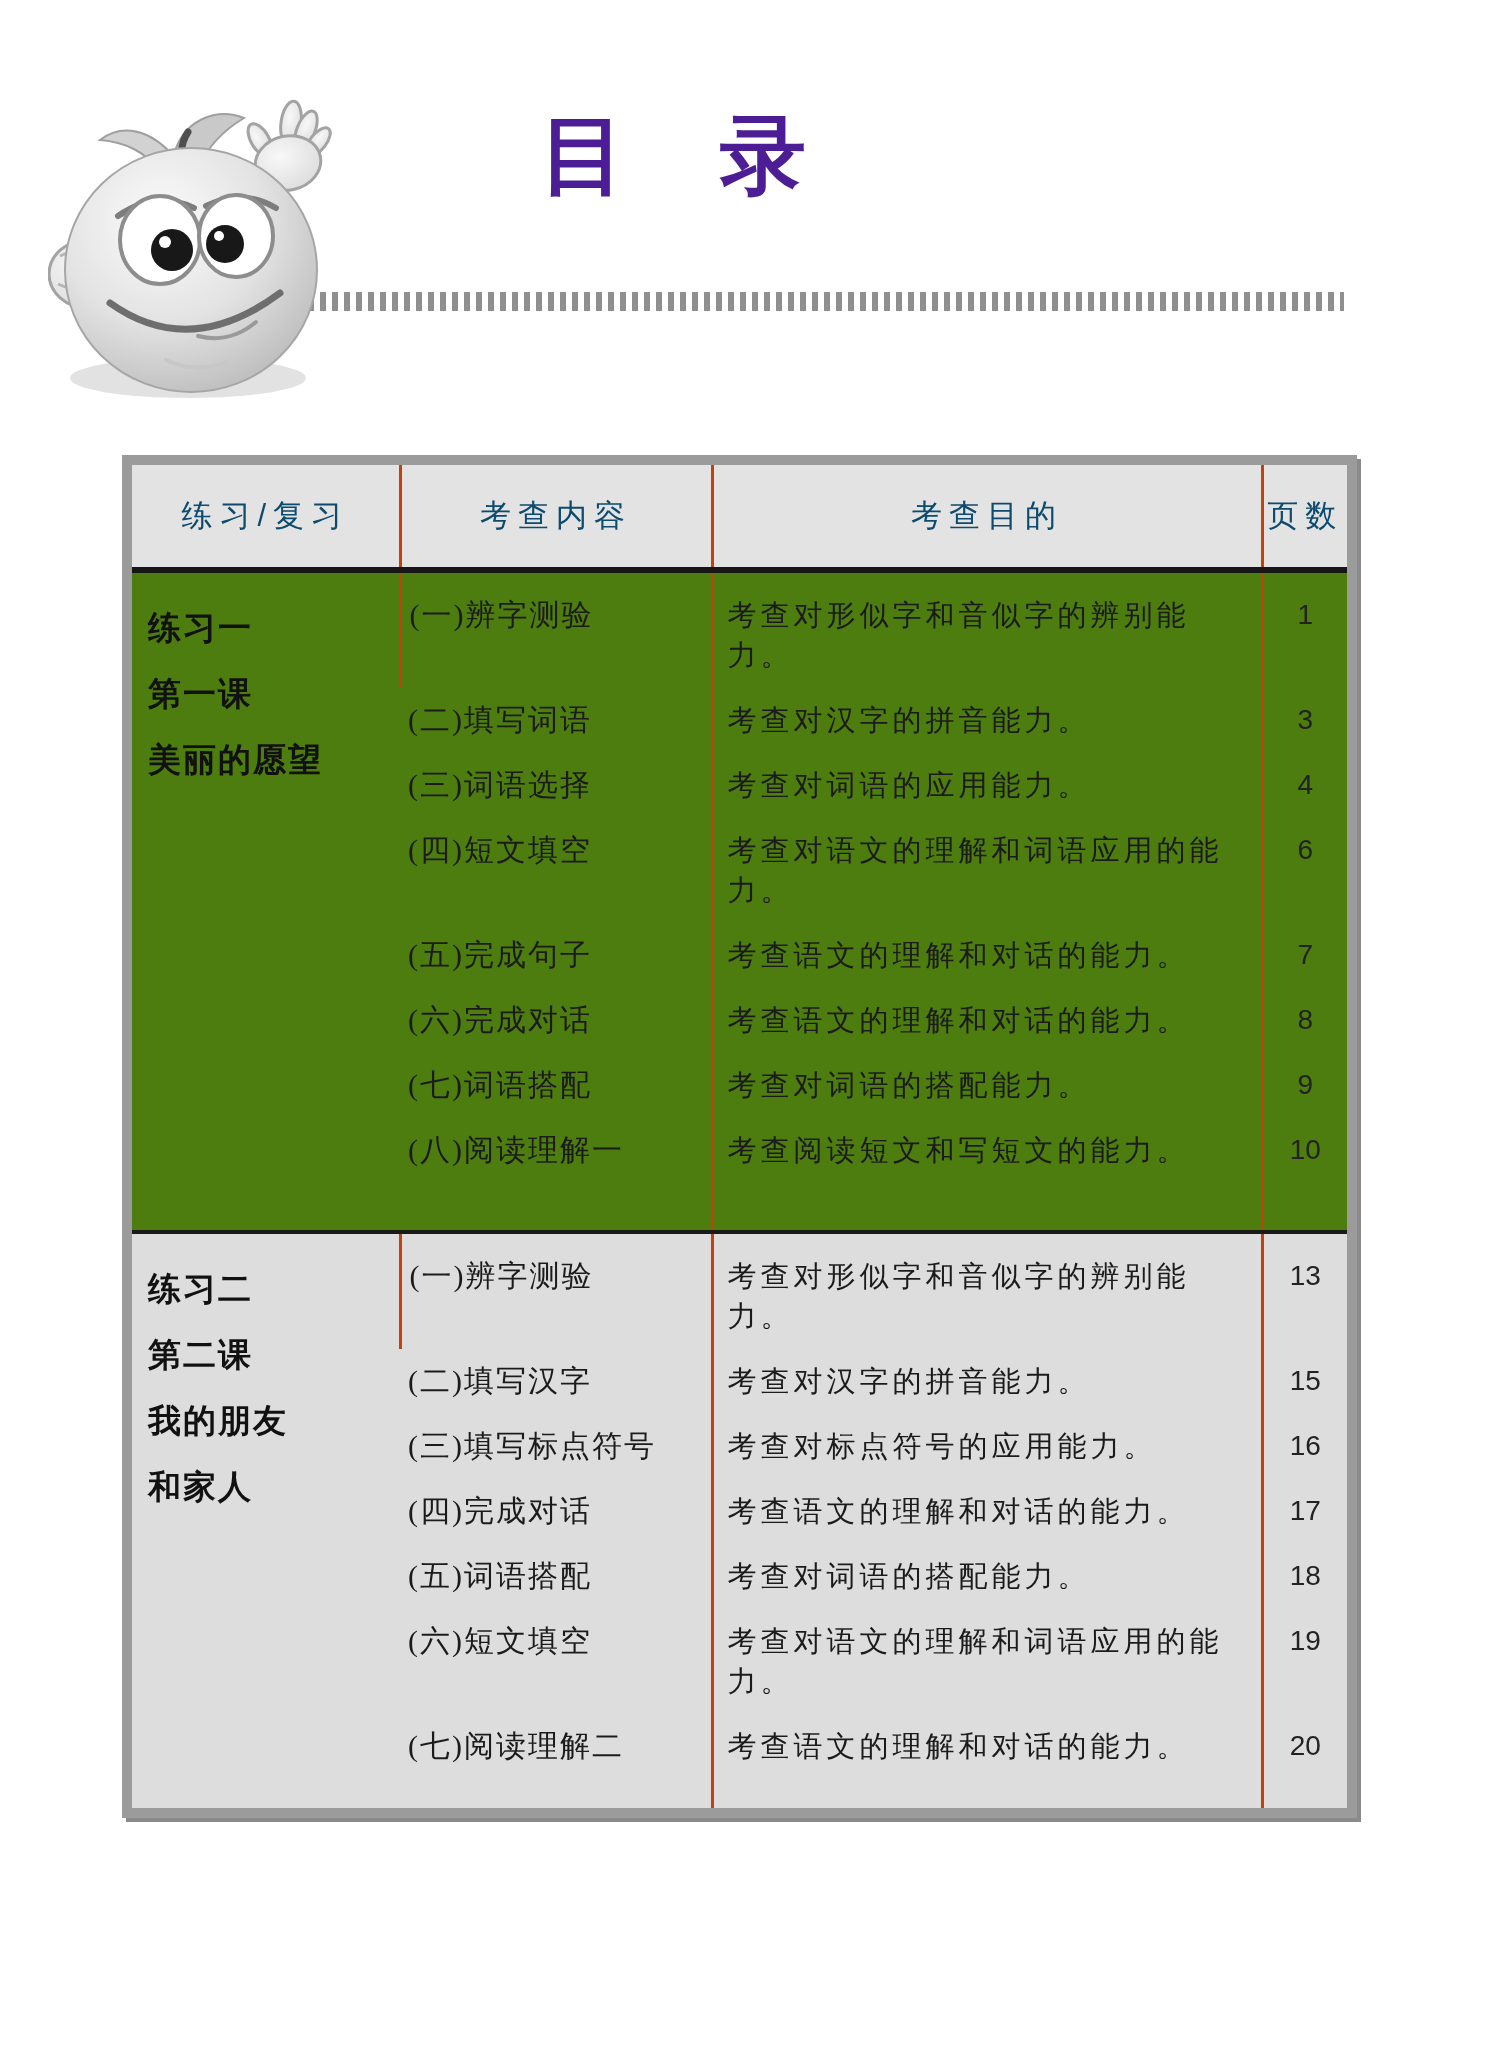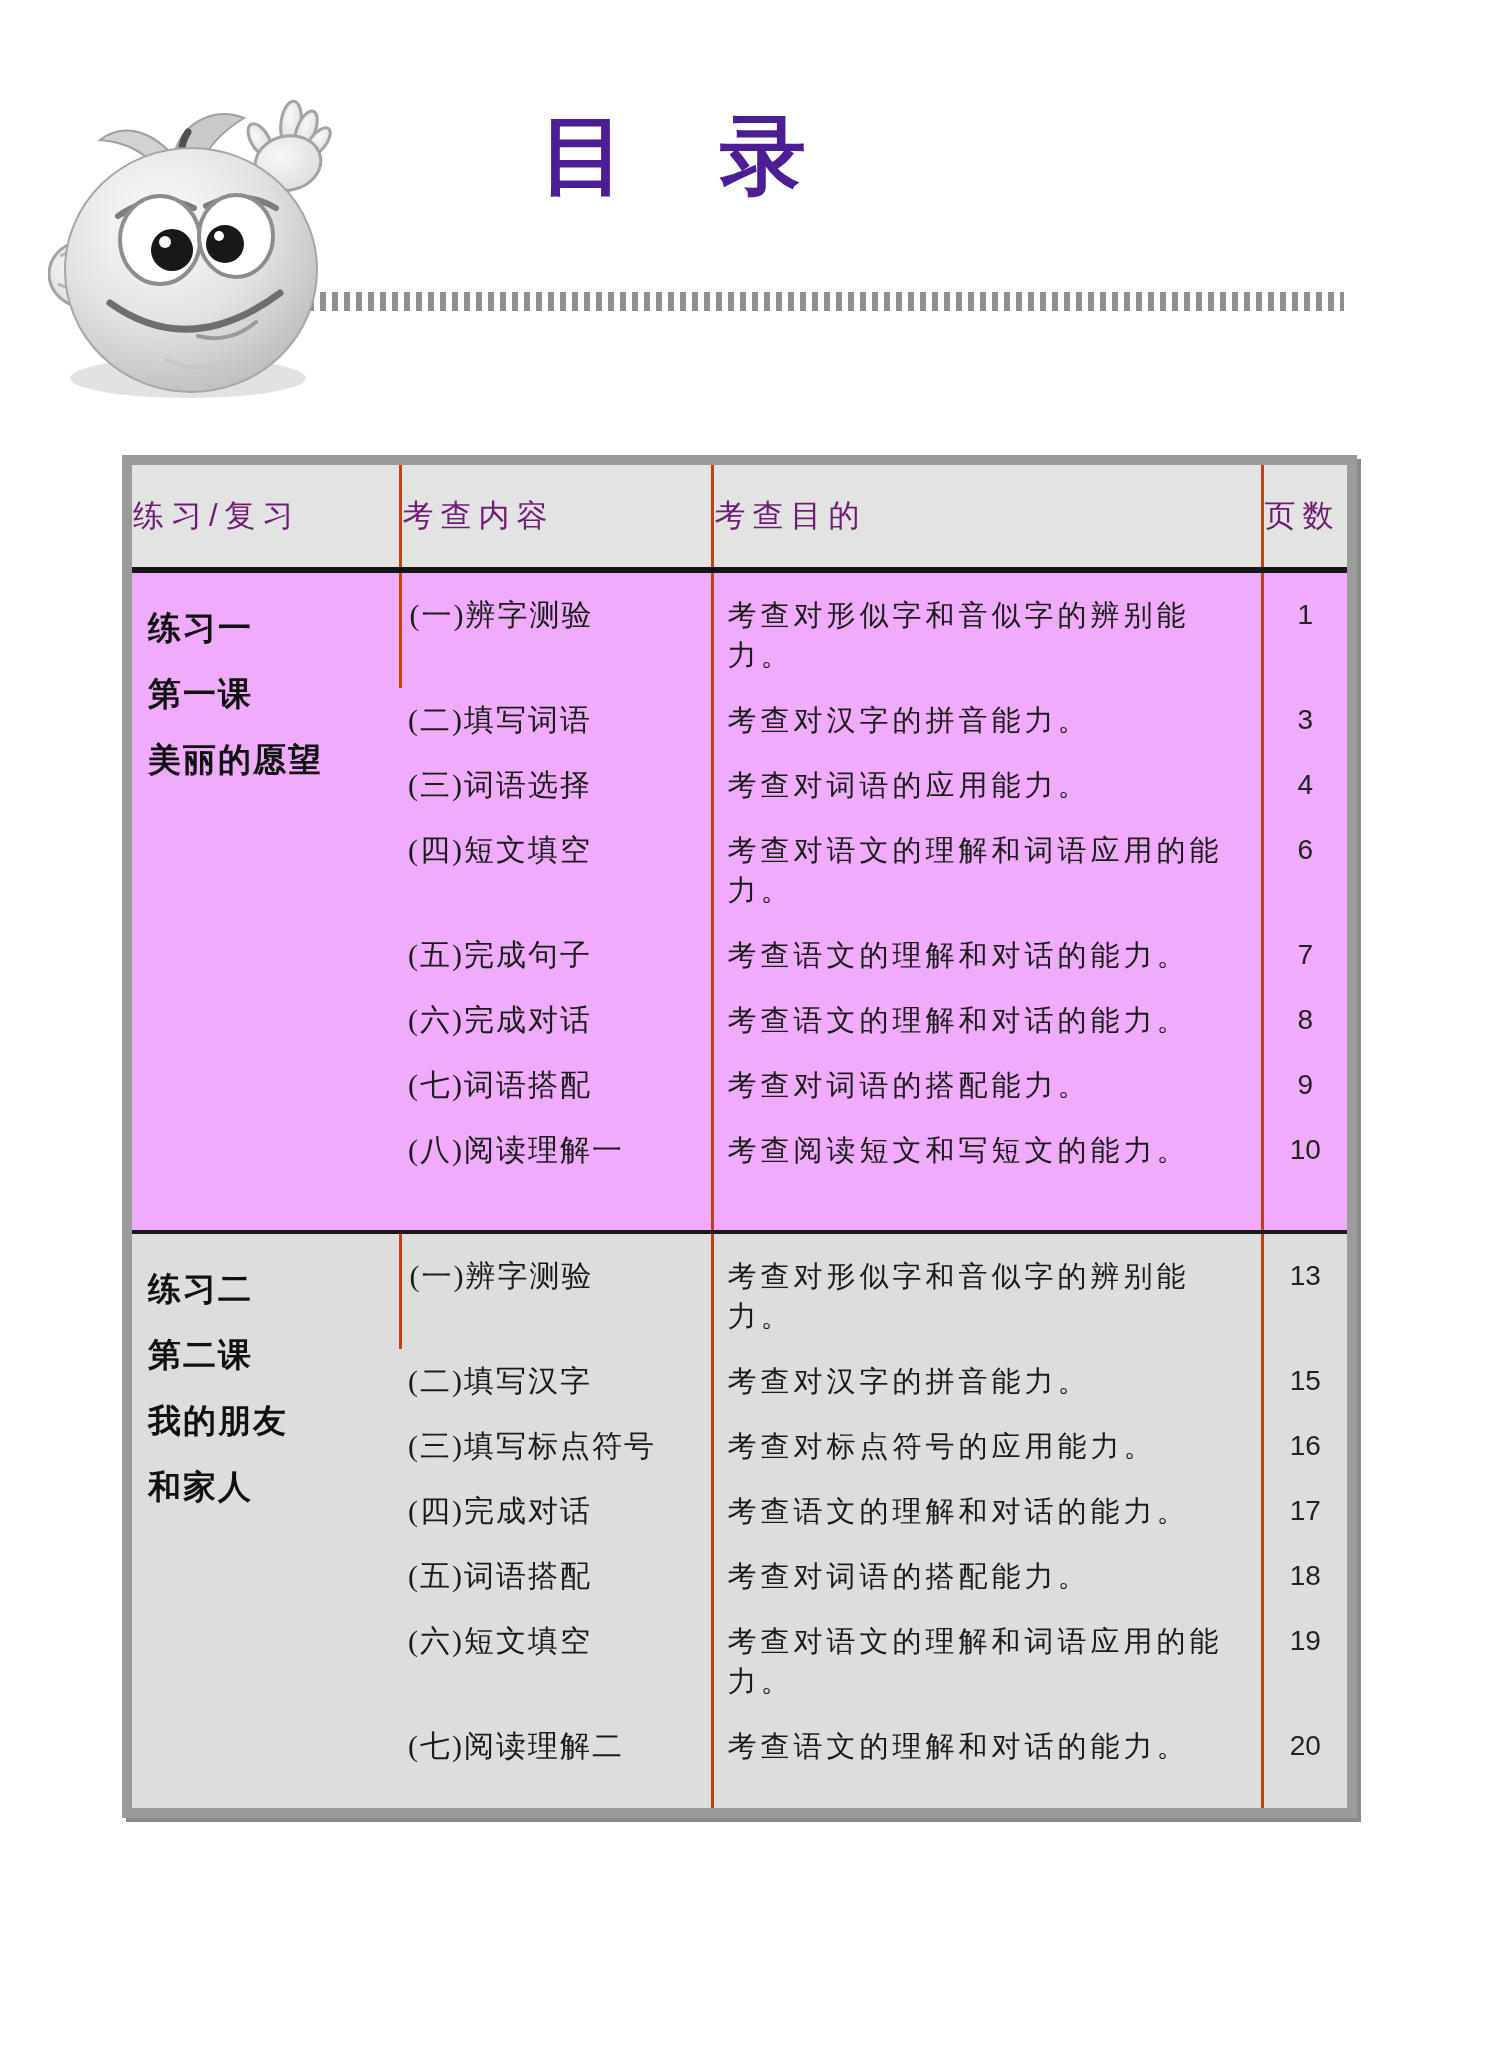--- a/index.html
+++ b/index.html
@@ -22,26 +22,26 @@
     position:absolute;left:122px;top:455px;width:1215px;
     border:10px solid #9b9b9b;
     box-shadow:4px 4px 0 #8a8a8a;
     background:#fff;
   }
   table.toc{border-collapse:collapse;table-layout:fixed;width:1215px;}
   col.c1{width:268px;} col.c2{width:312px;} col.c3{width:550px;} col.c4{width:85px;}
 
   thead th{
     background:#e3e3e3;height:100px;
-    font-size:31px;font-weight:normal;letter-spacing:7px;color:#701a75;
-    border-bottom:6px solid #161616;text-align:left;vertical-align:middle;
+    font-size:31px;font-weight:normal;letter-spacing:7px;color:#0c4a6e;
+    border-bottom:6px solid #161616;text-align:center;vertical-align:middle;
   }
   th+th, td+td{border-left:3px solid #c2410c;}
 
-  tbody.sec1{background:#f0abfc;}
+  tbody.sec1{background:#4d7c0f;}
   tbody.sec2{background:#dddddd;border-top:4px solid #1a1a1a;}
 
   td{vertical-align:top;padding:12px 0 13px 0;}
   td.label-cell{
     padding:22px 8px 10px 16px;
     font-size:33px;font-weight:bold;line-height:66px;letter-spacing:2px;color:#111;
     font-family:"Liberation Sans",sans-serif;
   }
   td.content-cell{
     padding-left:8px;padding-right:6px;

